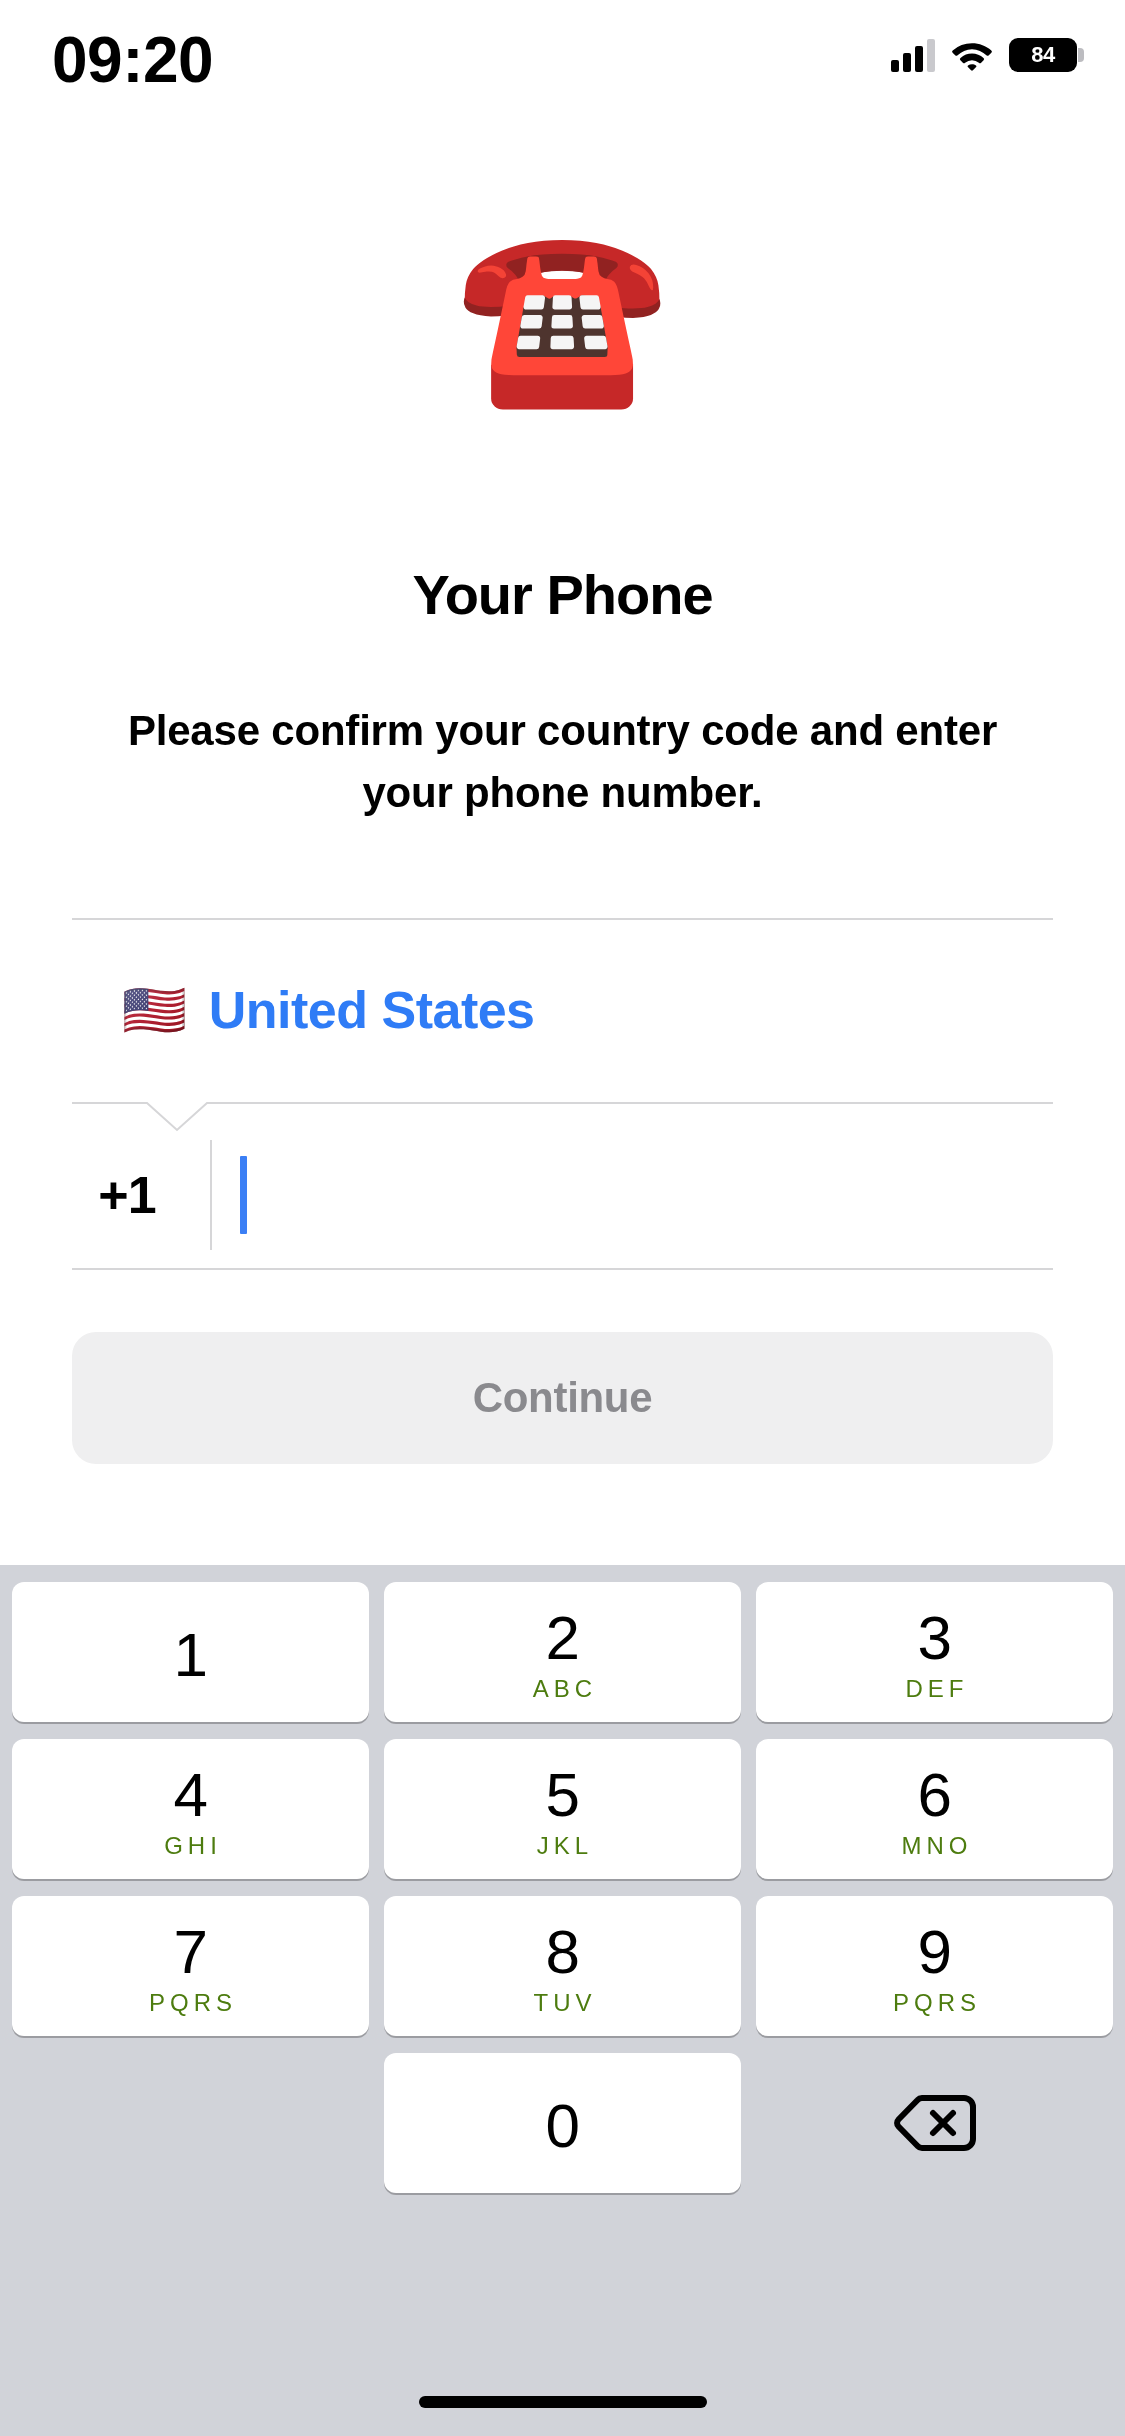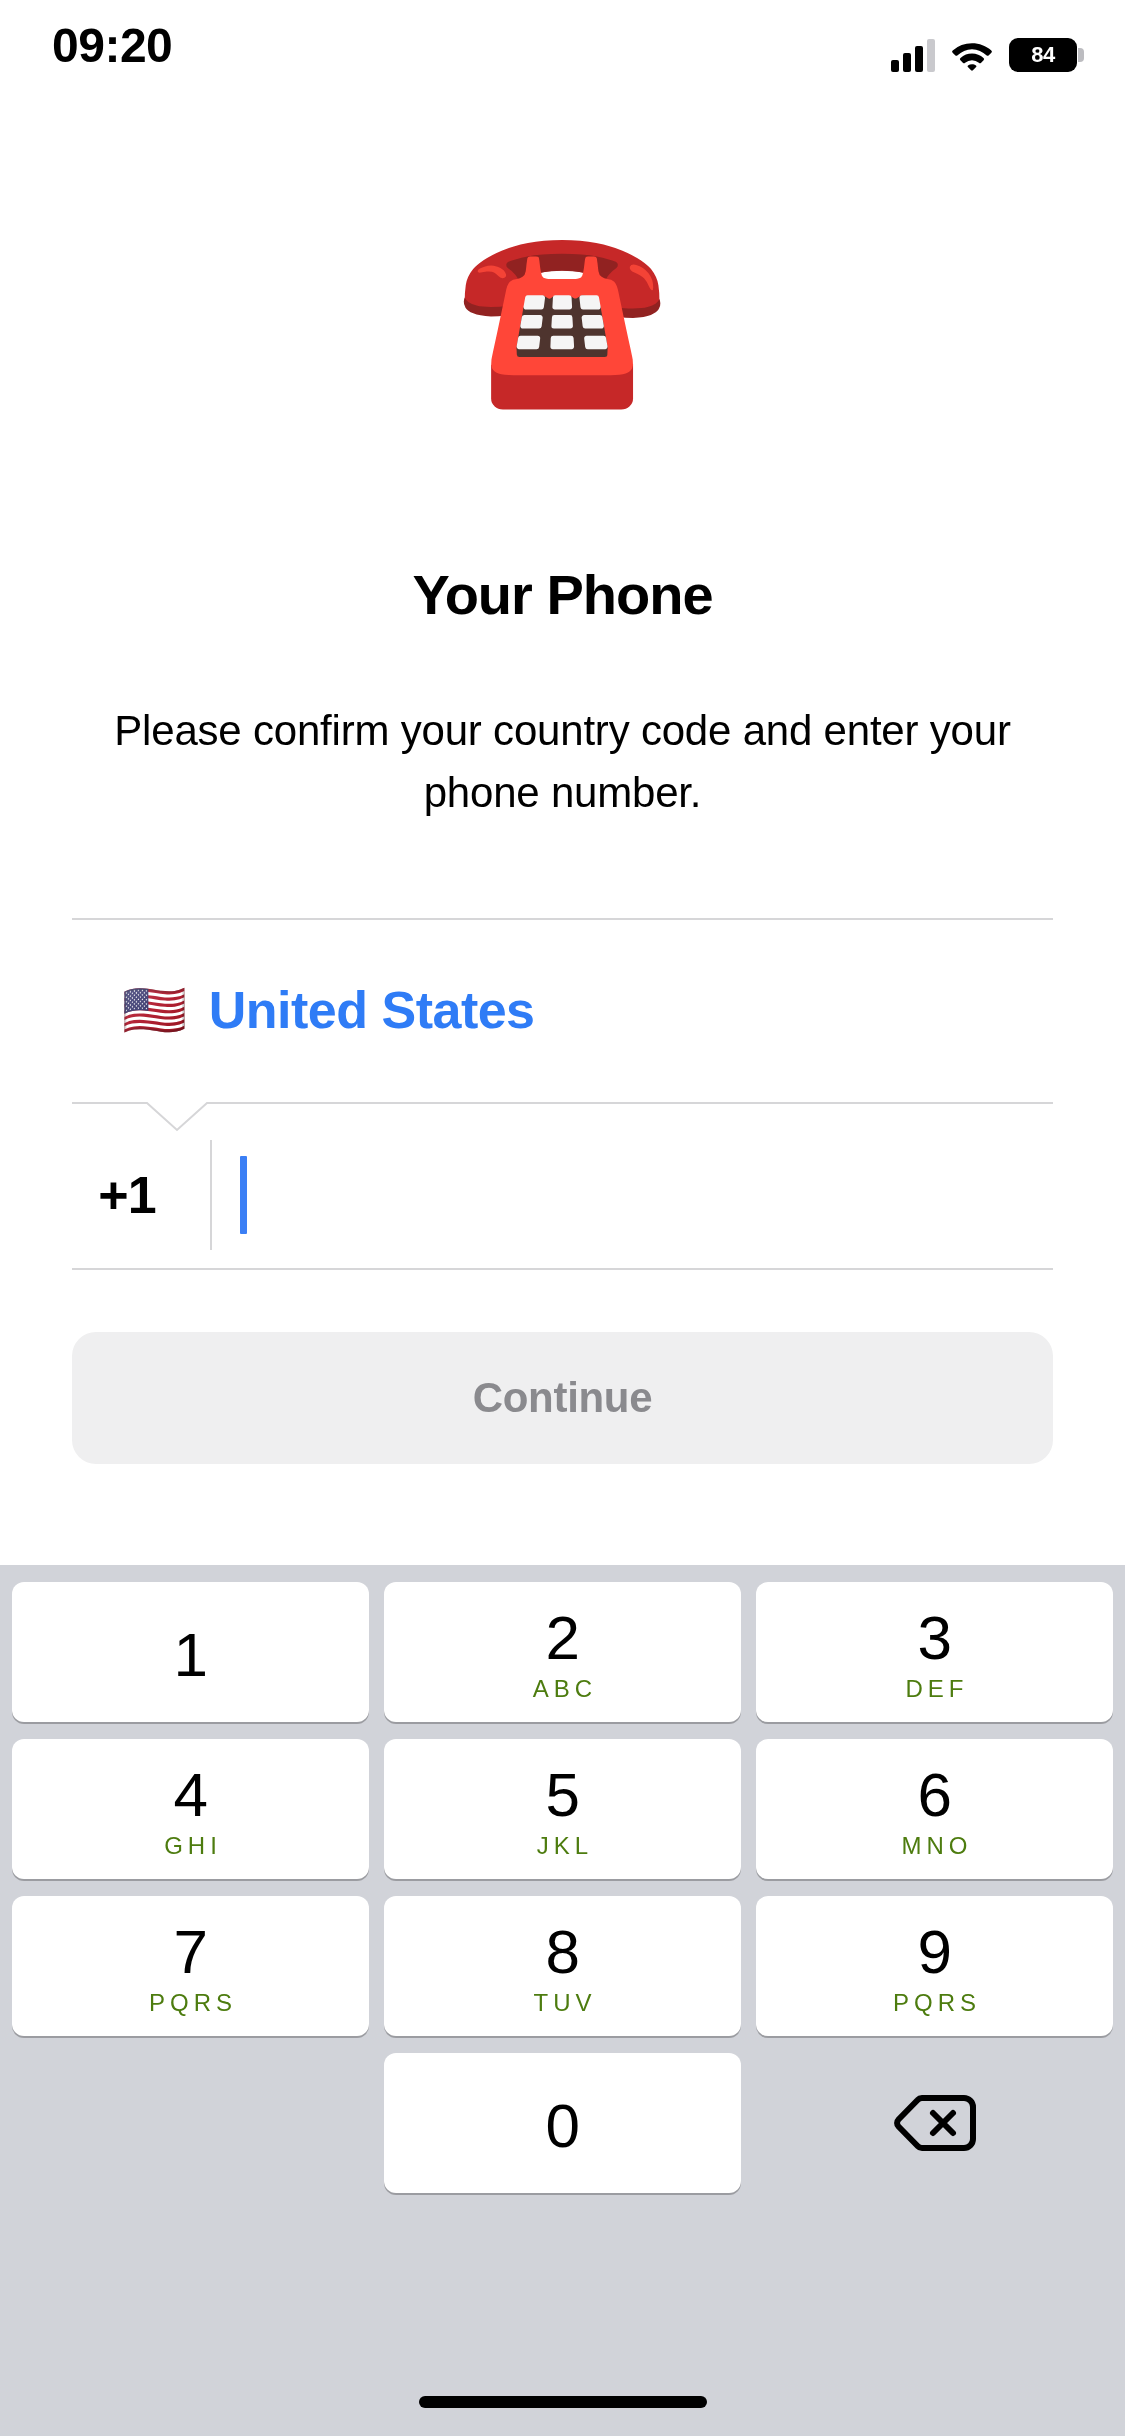--- a/index.html
+++ b/index.html
@@ -18,23 +18,23 @@
     overflow:hidden;
   }
 
   
   .statusbar {
     position:absolute; top:0; left:0;
     width:1125px; height:132px;
   }
   .sb-time {
     position:absolute;
-    left:52px; top:20px;
+    left:52px; top:34px;
     width:220px;
-    font-size:48px;
+    font-size:64px;
     font-weight:bold;
     letter-spacing:-0.5px;
     color:#000;
     line-height:52px;
   }
   .sb-right {
     position:absolute;
     right:48px; top:28px;
     height:54px;
     display:flex;
@@ -91,21 +91,21 @@
     letter-spacing:-1px;
     color:#000;
     line-height:80px;
   }
   .page-subtitle {
     position:absolute;
     top:700px; left:90px;
     width:945px;
     text-align:center;
     font-size:42px;
-    font-weight:normal;
+    font-weight:bold;
     color:#000;
     line-height:62px;
     letter-spacing:-0.2px;
   }
 
   
   .rule-top {
     position:absolute;
     left:72px; top:918px;
     width:981px; height:2px;

